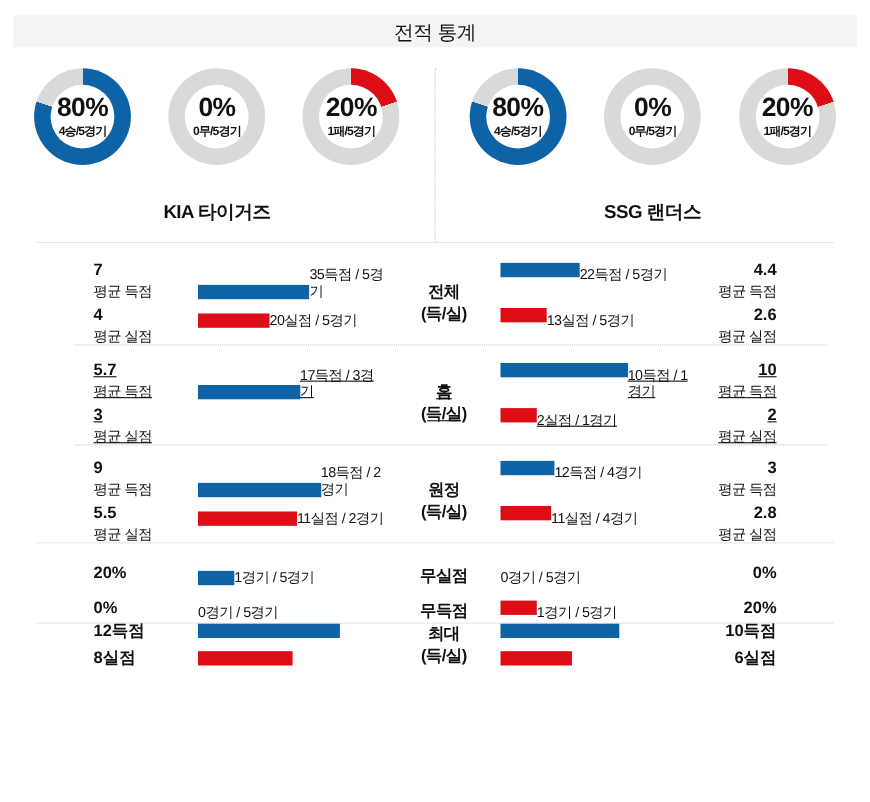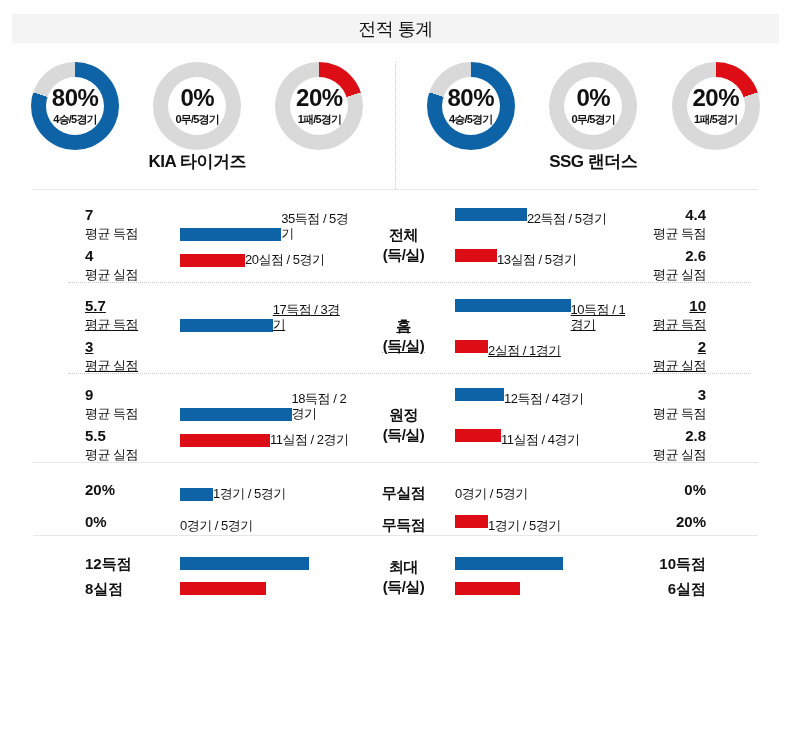--- a/index.html
+++ b/index.html
@@ -22,21 +22,21 @@
   .team-block { width:50%; }
   .team-block.left { border-right:1px dotted #ccc; }
   .donut-row { display:flex; justify-content:space-around; padding:0 14px; }
   .donut { width:88px; height:88px; border-radius:50%; position:relative; background:#d9d9d9; }
   .hole {
     position:absolute; inset:15px; background:#fff; border-radius:50%;
     display:flex; flex-direction:column; align-items:center; justify-content:center;
   }
   .pct { font-size:24px; font-weight:700; line-height:1; letter-spacing:-0.5px; }
   .sub { font-size:11px; font-weight:700; margin-top:2px; letter-spacing:-0.8px; white-space:nowrap; }
-  .team-name { text-align:center; font-size:17px; font-weight:700; letter-spacing:-0.5px; padding-bottom:16px; }
+  .team-name { text-align:center; font-size:17px; font-weight:700; letter-spacing:-0.5px; margin-top:31px; padding-bottom:16px; }
 
   hr.solid { border:0; border-top:1px solid #e7e7e7; margin:0 33px; }
   hr.dotted { border:0; border-top:1px dotted #c9c9c9; margin:0 40px 0 68px; }
 
   
   .stat-grid {
     display:grid;
     grid-template-columns:95px 172px 103px 172px 79px;
     padding-left:85px;
     row-gap:8px;
@@ -61,21 +61,21 @@
 
   .sec-total { margin-top:18px; }
   .sep1 { margin-top:19px; }
   .sec-home { margin-top:16px;text-decoration:underline; }
   .sep2 { margin-top:24px; }
   .sec-away { margin-top:14px; }
   .sep3 { margin-top:17px; }
   .sec-pct { margin-top:20px; }
   .sec-pct .stat-grid + .stat-grid { margin-top:12px; }
   .sep4 { margin-top:16px; }
-  .sec-max { margin-top:21px; row-gap:10px; }
+  .sec-max { row-gap:10px; }
   .sec-max .val-num { line-height:13px; }
 </style>
 </head>
 <body>
 
 <div class="page">
 
   <div class="title-bar">
     <span>전적 통계</span>
   </div>

